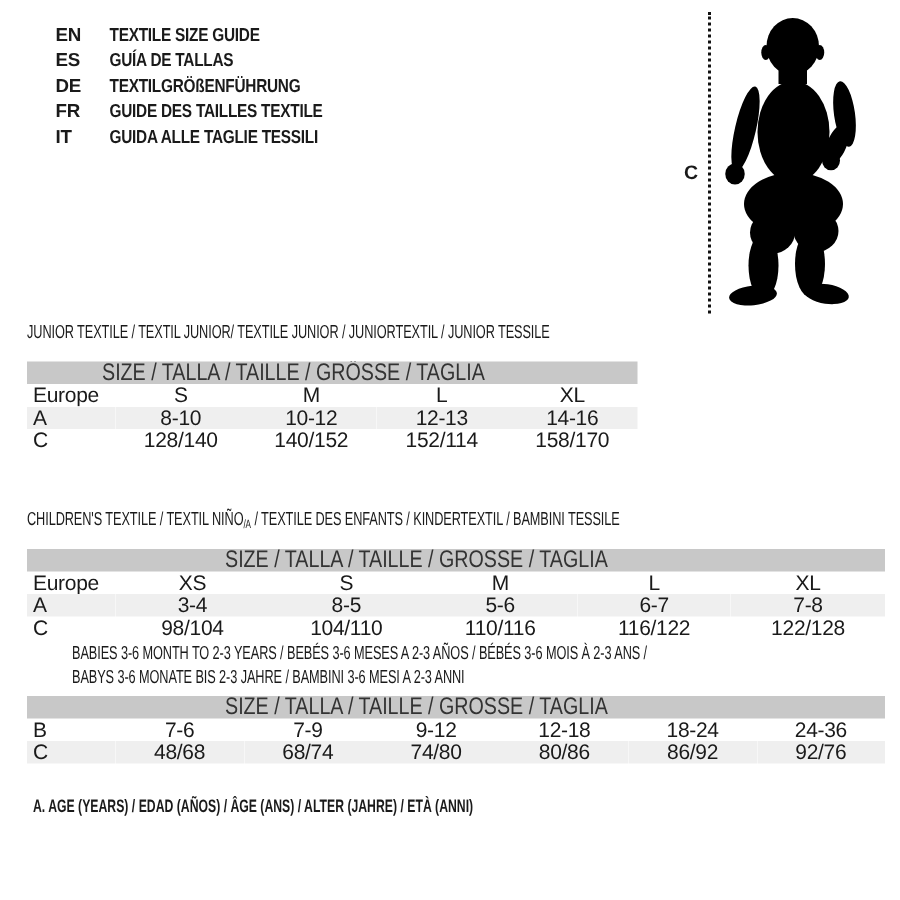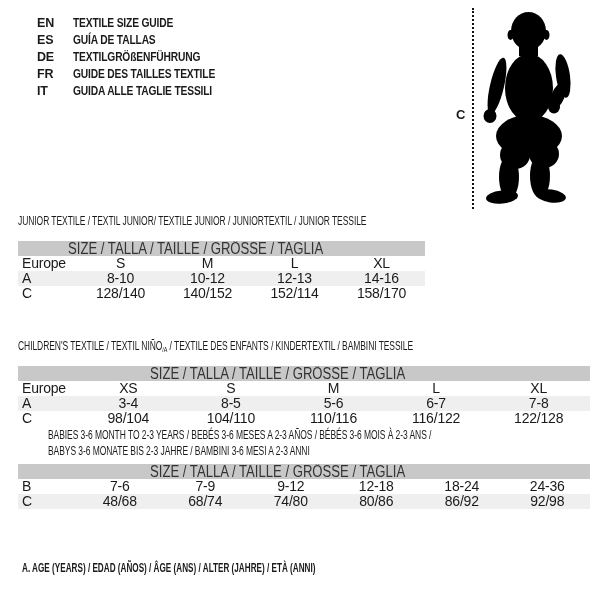--- a/index.html
+++ b/index.html
@@ -31,21 +31,21 @@
   .tbl-title sub{font-size:8px;vertical-align:-2px;}
   .size-bar{margin-top:13px;height:15px;line-height:15px;background:#c8c8c8;padding-left:4px;
     font-size:16px;color:#333;overflow:hidden;text-align:center;}
   .sec3 .size-bar{margin-top:5px;}
   table.sheet{width:100%;border-collapse:collapse;table-layout:fixed;}
   .sheet td{font-size:14px;height:15px;line-height:15px;text-align:center;padding:0;color:#1a1a1a;letter-spacing:-0.2px;overflow:hidden;}
   .sheet td.rlabel{width:55px;text-align:left;padding-left:4px;}
   .sheet tbody tr:nth-child(even){background:#efefef;}
 
   
-  .notes{position:absolute;left:22px;top:560px;}
+  .notes{position:absolute;left:22px;top:529px;}
   .note-line{height:17px;line-height:17px;font-weight:bold;font-size:12px;white-space:nowrap;}
 </style>
 </head>
 <body>
 
 <div>
 
   <div class="lang-block">
     <div class="lang-row">
       <span class="lang-code">EN</span><span class="cx85">TEXTILE SIZE GUIDE</span>
@@ -187,21 +187,21 @@
             <td>18-24</td>
             <td>24-36</td>
           </tr>
           <tr>
             <td class="rlabel">C</td>
             <td>48/68</td>
             <td>68/74</td>
             <td>74/80</td>
             <td>80/86</td>
             <td>86/92</td>
-            <td>92/98</td>
+            <td>92/76</td>
           </tr>
         </tbody>
     </table>
   </section>
 
   <div class="notes">
     <div class="note-line"><span class="cx">A. AGE (YEARS) / EDAD (AÑOS) / ÂGE (ANS) / ALTER (JAHRE) / ETÀ (ANNI)</span></div>
   </div>
 
 </div>

